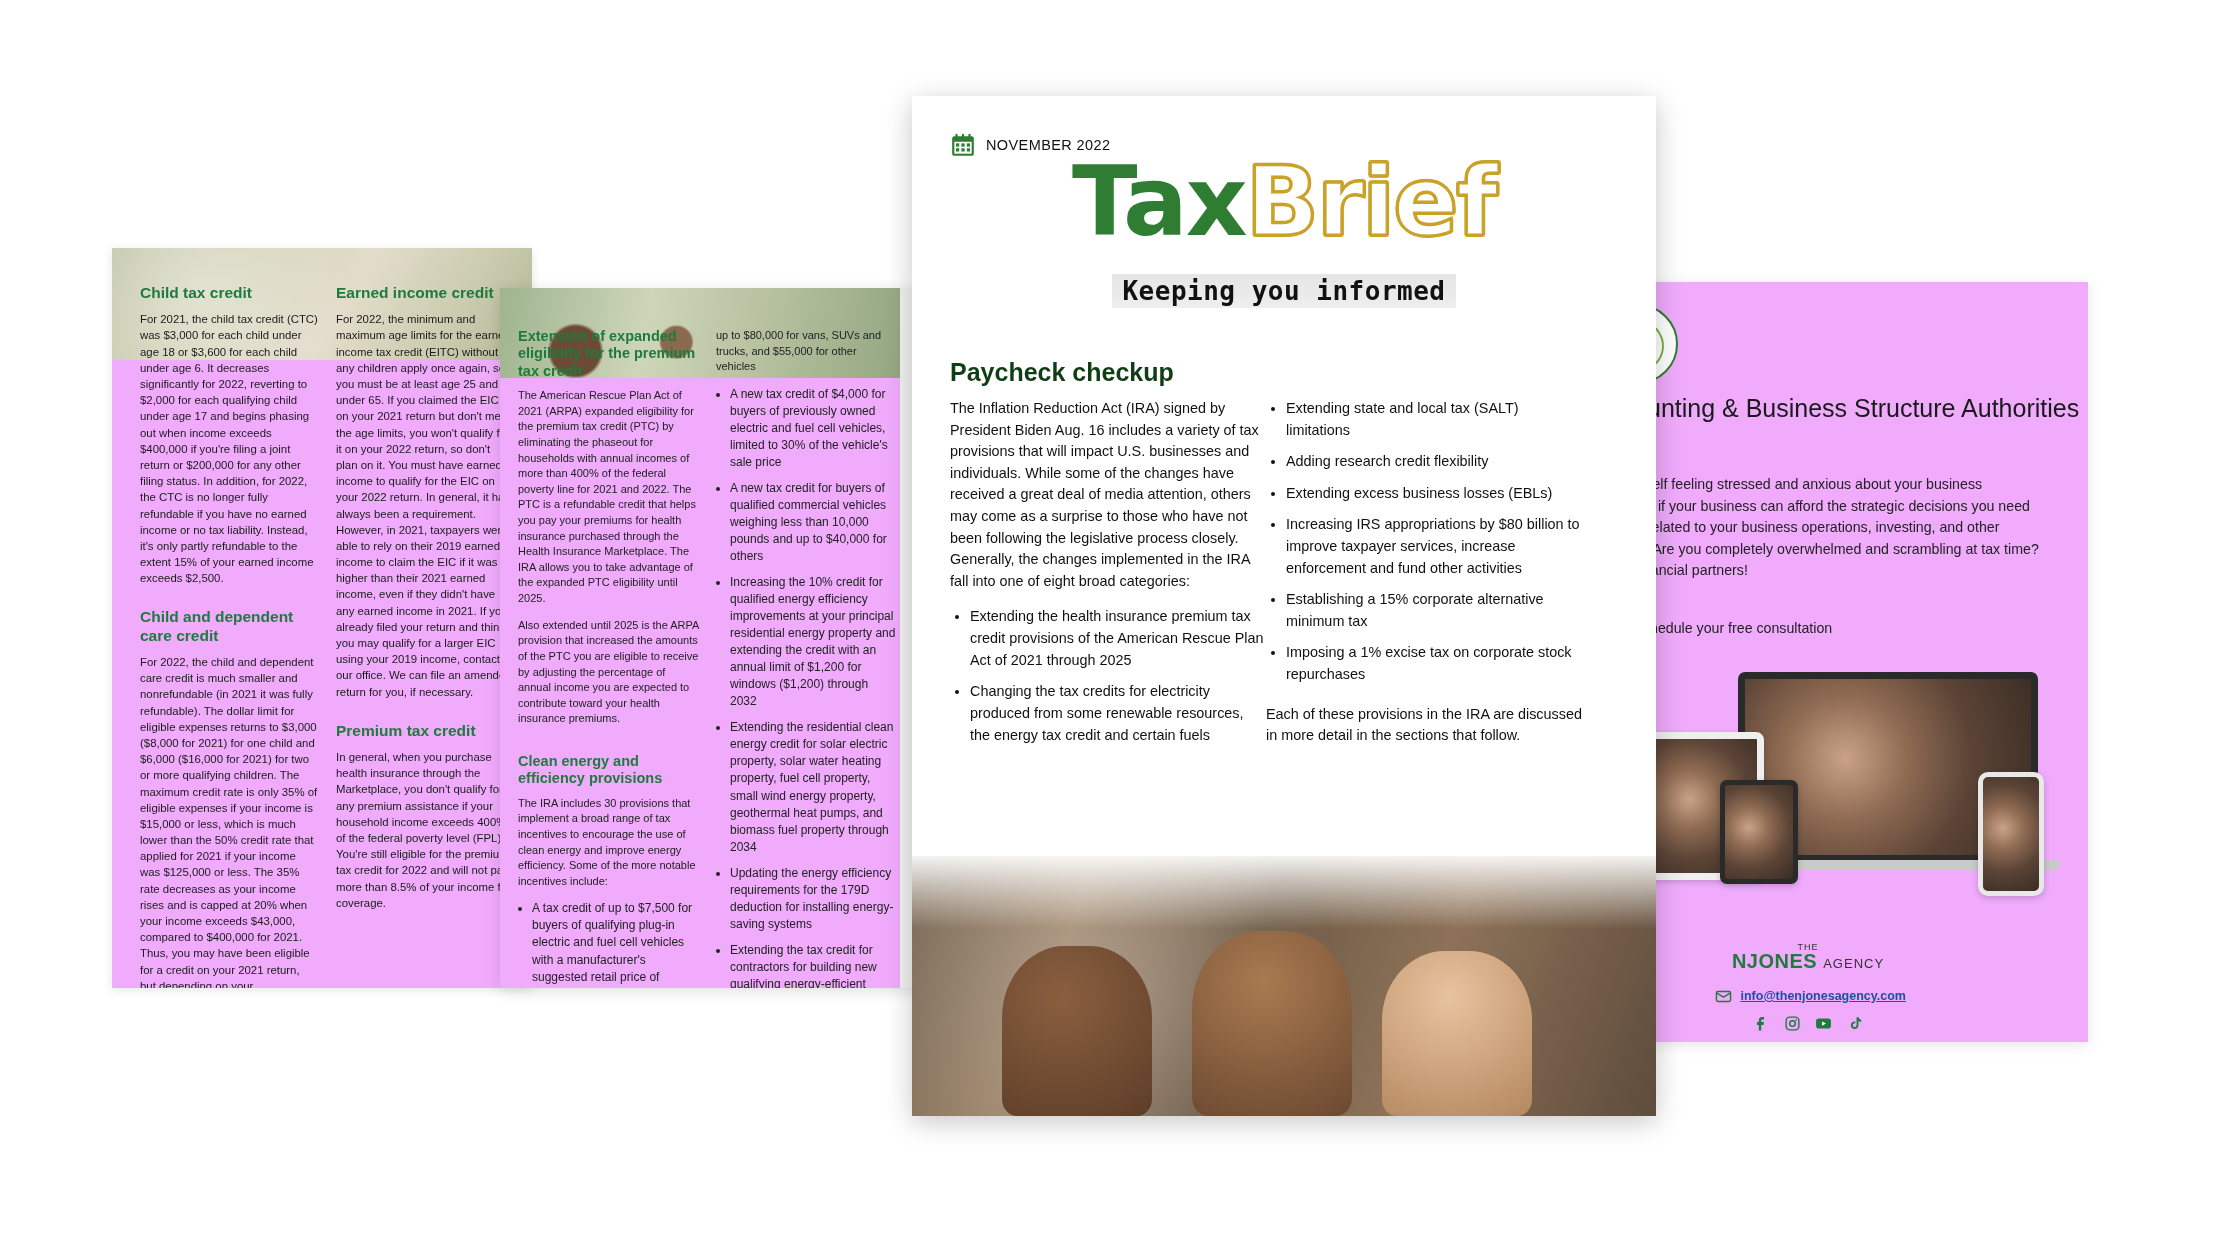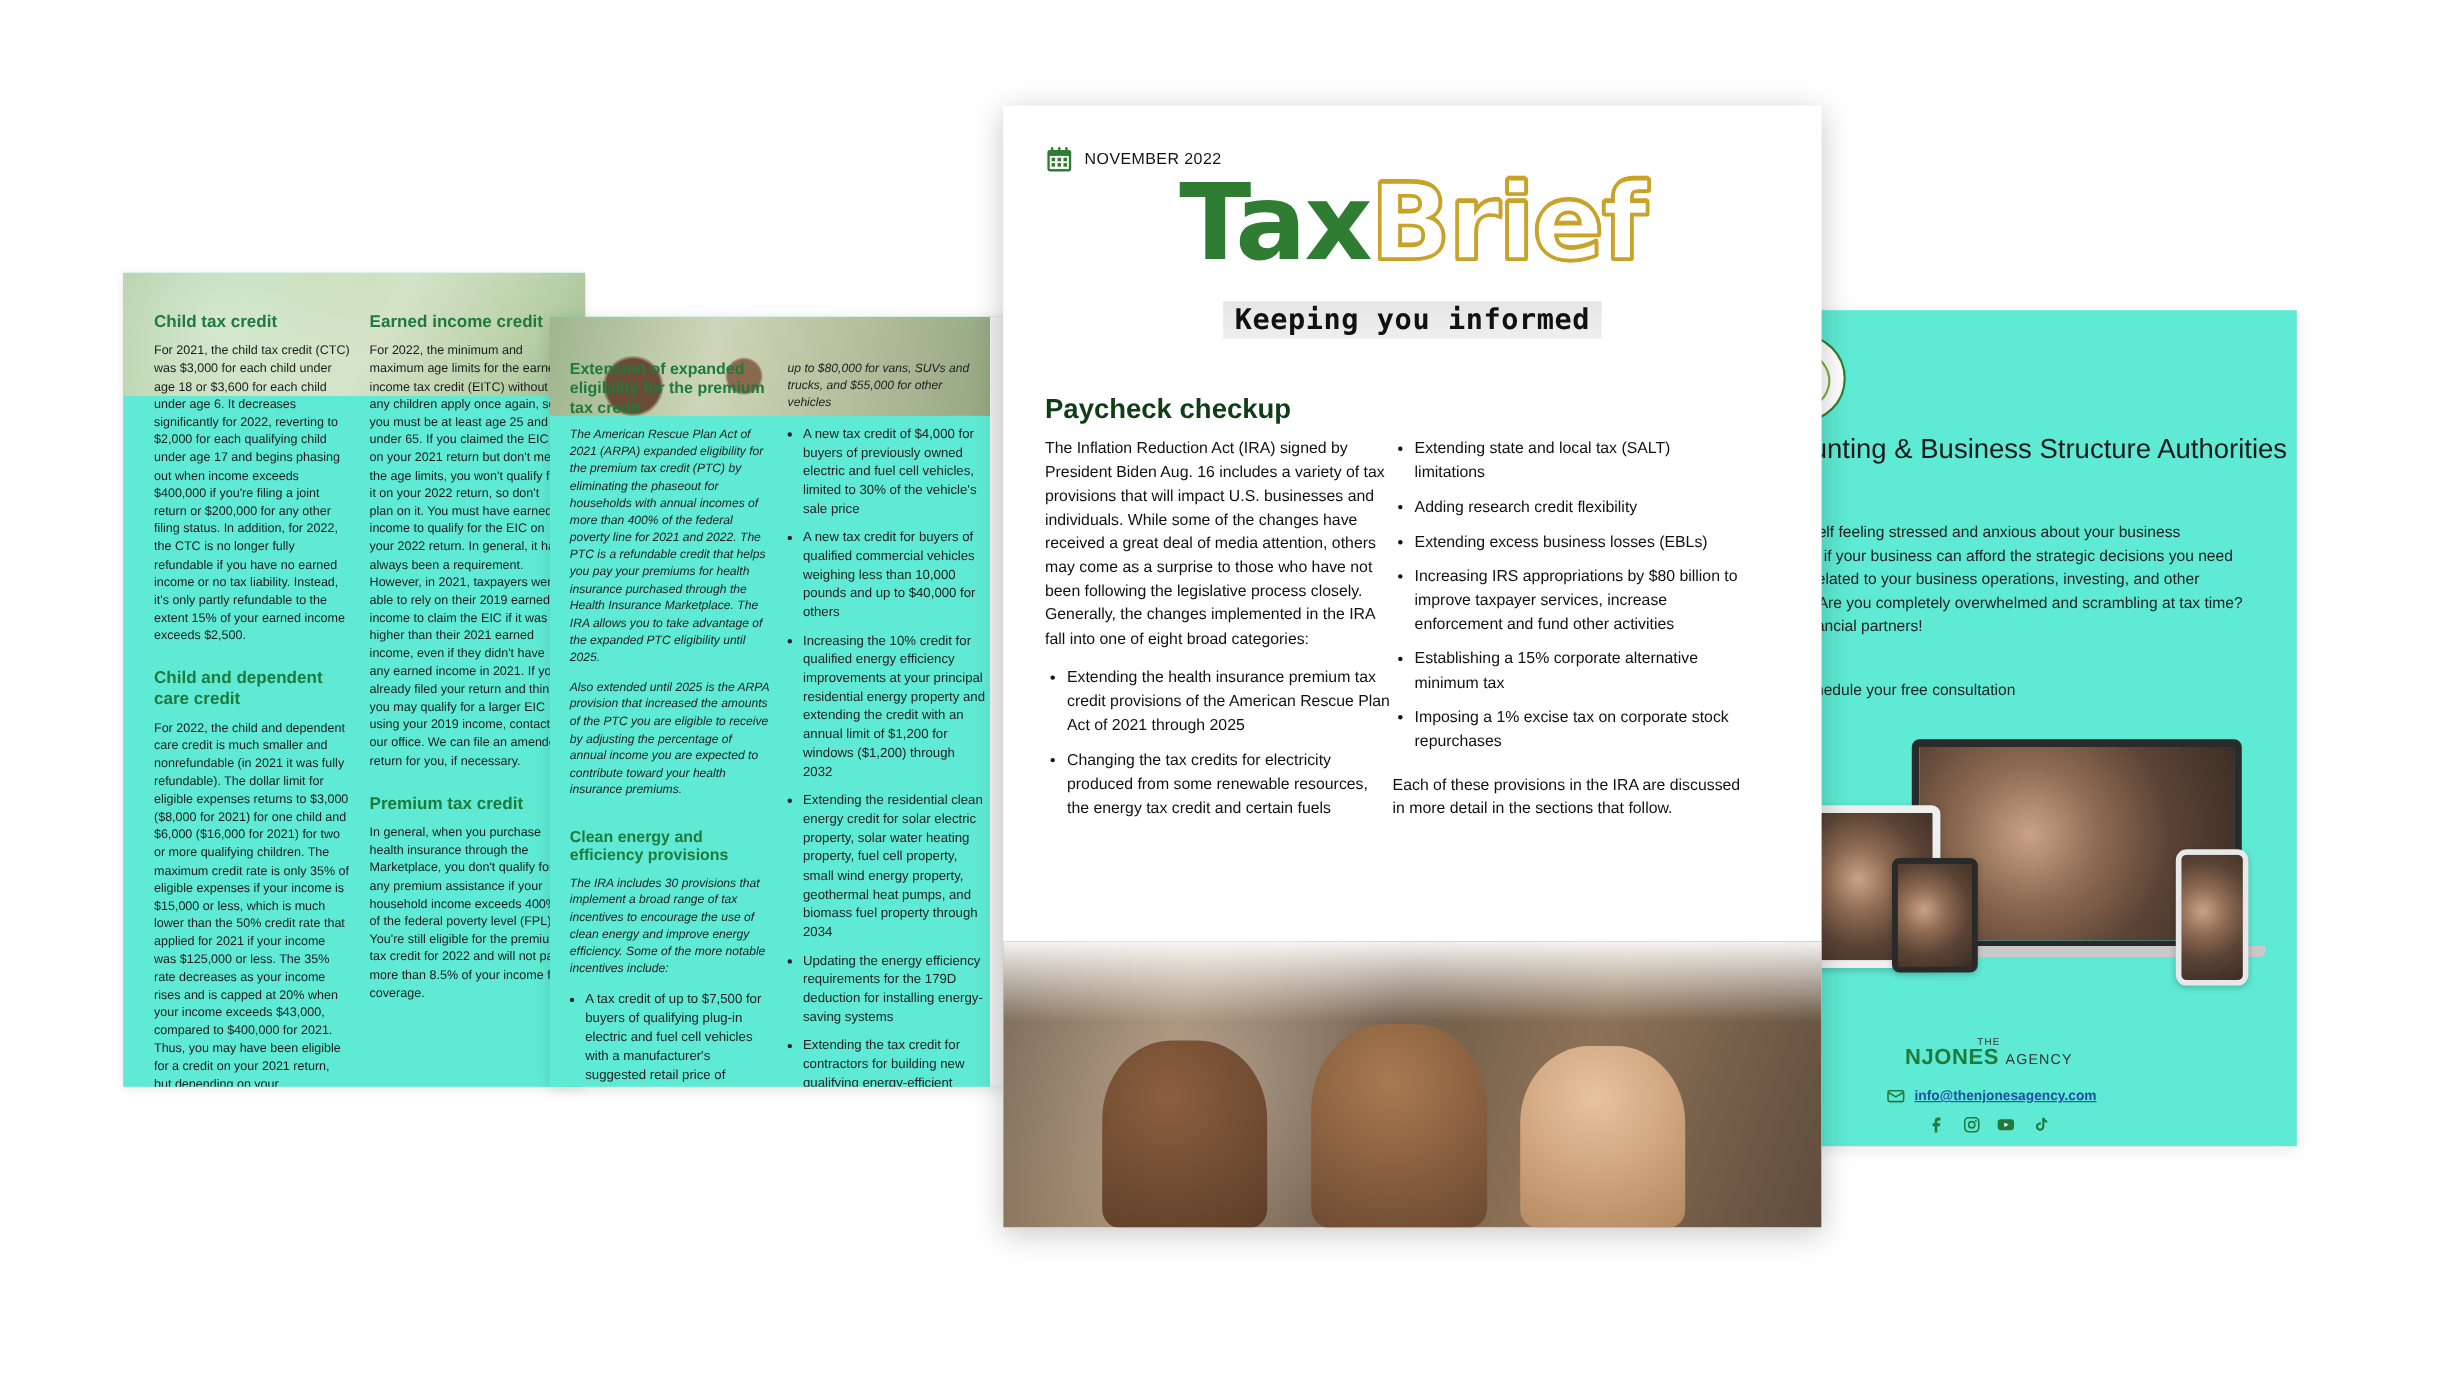--- a/index.html
+++ b/index.html
@@ -12,21 +12,21 @@
     height: 1260px;
     position: relative;
     overflow: hidden;
     font-family: "Liberation Sans", sans-serif;
     color: #222;
   }
 
   
   .page {
     position: absolute;
-    background: #5eead4;
+    background: #f0abfc;
     overflow: hidden;
   }
 
   
   #page-left {
     left: 112px;
     top: 248px;
     width: 420px;
     height: 740px;
     box-shadow: 0 2px 10px rgba(0,0,0,0.10);
@@ -97,21 +97,20 @@
     font-weight: bold;
     font-size: 14.5px;
     line-height: 1.2;
     margin: 0 0 8px 0;
   }
   .mp-h.spaced { margin-top: 26px; }
   .mp-p {
     font-size: 11px;
     line-height: 1.42;
     margin: 0 0 11px 0;
-    font-style: italic;
   }
   .mp-ul {
     margin: 4px 0 0 0;
     padding-left: 14px;
     font-size: 12px;
     line-height: 1.42;
   }
   .mp-ul li { margin-bottom: 9px; }
 
   

